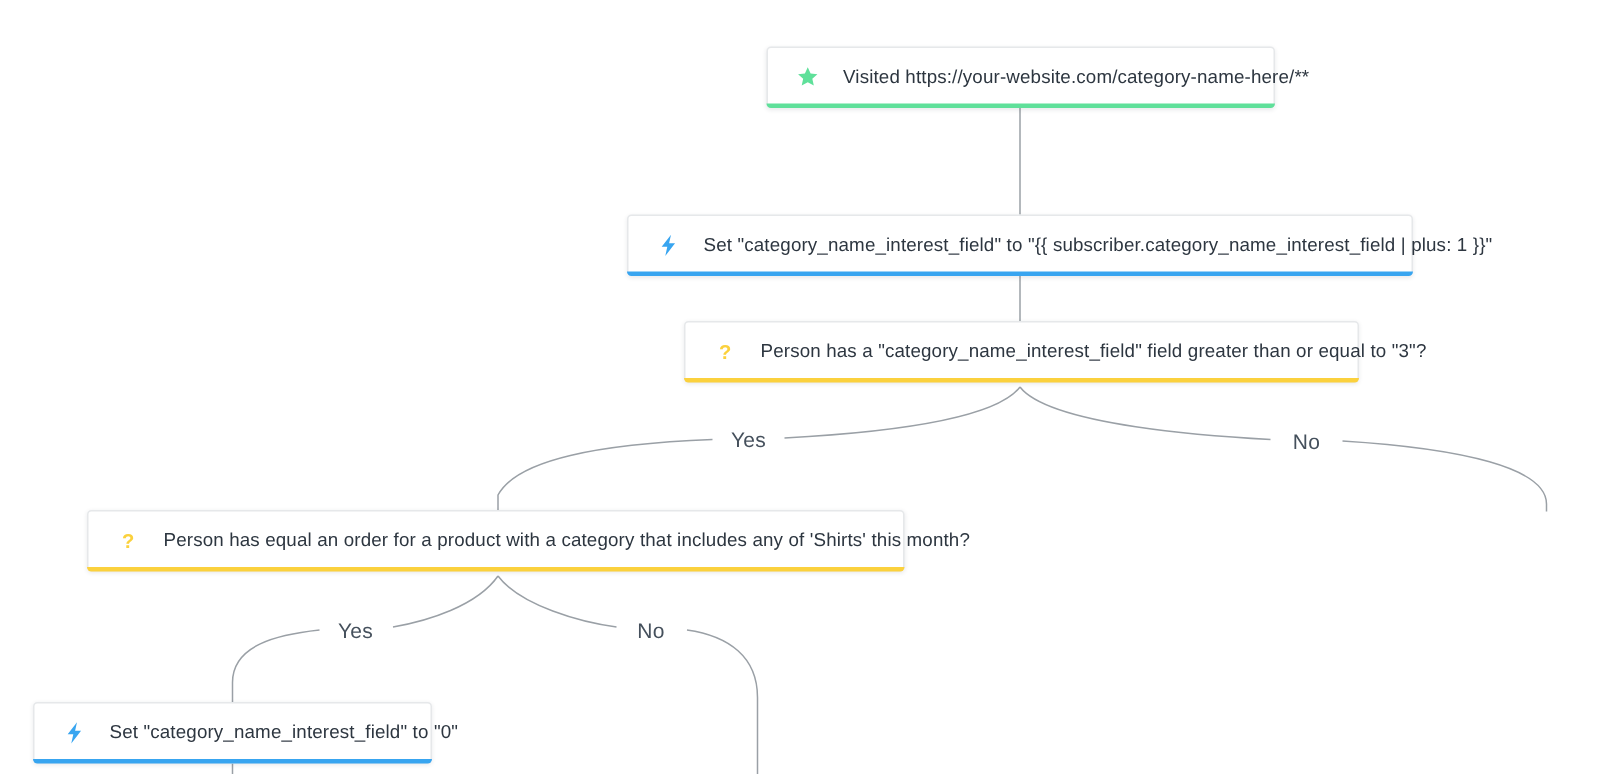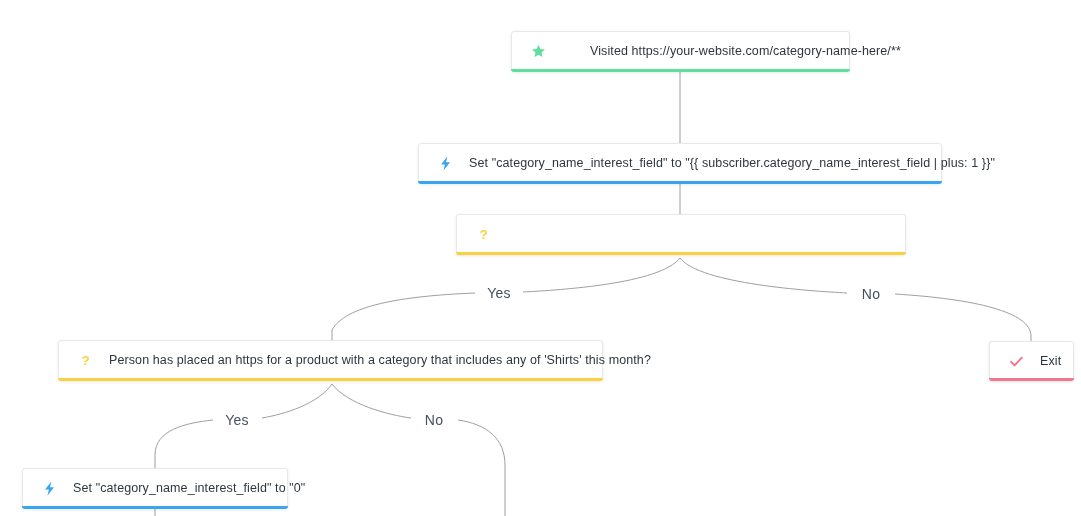--- a/index.html
+++ b/index.html
@@ -82,21 +82,21 @@
       <path d="M 680,258 C 660,284 560,290 523,292" fill="none" stroke="#9aa0a6" stroke-width="1"></path>
       <path d="M 475,293 C 400,296 345,306 332,330 L 332,340" fill="none" stroke="#9aa0a6" stroke-width="1"></path>
       <path d="M 680,258 C 700,284 810,291 847,293" fill="none" stroke="#9aa0a6" stroke-width="1"></path>
       <path d="M 895,294 C 975,299 1031,312 1031,336 L 1031,341" fill="none" stroke="#9aa0a6" stroke-width="1"></path>
       <path d="M 332,384 C 318,404 285,414 262,418" fill="none" stroke="#9aa0a6" stroke-width="1"></path>
       <path d="M 213,420 C 185,423 155,430 155,455 L 155,468" fill="none" stroke="#9aa0a6" stroke-width="1"></path>
       <path d="M 332,384 C 347,404 388,415 411,418" fill="none" stroke="#9aa0a6" stroke-width="1"></path>
       <path d="M 458,420 C 486,424 505,438 505,465 L 505,516" fill="none" stroke="#9aa0a6" stroke-width="1"></path>
       <path d="M 155,509 L 155,516" fill="none" stroke="#9aa0a6" stroke-width="1"></path>
     </svg>
-<div class="node" style="left: 511px; top: 31px; width: 339px; height: 41px; gap: 28px;">
+<div class="node" style="left: 511px; top: 31px; width: 339px; height: 41px;">
       <span class="node-icon">
         <svg viewBox="0 0 24 24" width="17" height="17">
           <path fill="#5fe09a" d="M12 2.6l2.7 5.9 6.4.7-4.8 4.3 1.4 6.3L12 16.6l-5.7 3.2 1.4-6.3L2.9 9.2l6.4-.7z"></path>
         </svg>
       </span>
       <span class="node-label">Visited https://your-website.com/category-name-here/**</span>
       <span class="accent" style="background: rgb(95, 224, 154);"></span>
     </div>
     <div class="node" style="left: 418px; top: 143px; width: 524px; height: 41px;">
       <span class="node-icon">
@@ -106,39 +106,31 @@
       </span>
       <span class="node-label">Set "category_name_interest_field" to "{{ subscriber.category_name_interest_field | plus: 1 }}"</span>
       <span class="accent" style="background: rgb(56, 165, 240);"></span>
     </div>
     <div class="node" style="left: 456px; top: 214px; width: 450px; height: 41px;">
       <span class="node-icon">
         <svg viewBox="0 0 24 24" width="17" height="17">
           <text x="12" y="18.5" font-family="Liberation Sans, sans-serif" font-size="19" font-weight="700" text-anchor="middle" fill="#fbd13d">?</text>
         </svg>
       </span>
+      <span class="node-label">Person has a "category_name_interest_field" field greater than or equal to "3"?</span>
       <span class="accent" style="background: rgb(251, 209, 61);"></span>
     </div>
     <div class="node" style="left: 58px; top: 340px; width: 545px; height: 41px;">
       <span class="node-icon">
         <svg viewBox="0 0 24 24" width="17" height="17">
           <text x="12" y="18.5" font-family="Liberation Sans, sans-serif" font-size="19" font-weight="700" text-anchor="middle" fill="#fbd13d">?</text>
         </svg>
       </span>
-      <span class="node-label">Person has placed an https for a product with a category that includes any of 'Shirts' this month?</span>
+      <span class="node-label">Person has equal an order for a product with a category that includes any of 'Shirts' this month?</span>
       <span class="accent" style="background: rgb(251, 209, 61);"></span>
-    </div>
-    <div class="node" style="left: 989px; top: 341px; width: 85px; height: 40px;">
-      <span class="node-icon">
-        <svg viewBox="0 0 24 24" width="17" height="17">
-          <path fill="none" stroke="#f4768a" stroke-width="2.8" stroke-linecap="round" stroke-linejoin="round" d="M4.5 12.5l4.8 5L19.5 6.5"></path>
-        </svg>
-      </span>
-      <span class="node-label">Exit</span>
-      <span class="accent" style="background: rgb(244, 118, 138);"></span>
     </div>
     <div class="node" style="left: 22px; top: 468px; width: 266px; height: 41px;">
       <span class="node-icon">
         <svg viewBox="0 0 24 24" width="17" height="17">
           <path fill="#38a5f0" d="M14.6 2L5.8 13.4h5.3L9.2 22l9.2-11.8h-5.6z"></path>
         </svg>
       </span>
       <span class="node-label">Set "category_name_interest_field" to "0"</span>
       <span class="accent" style="background: rgb(56, 165, 240);"></span>
     </div>

